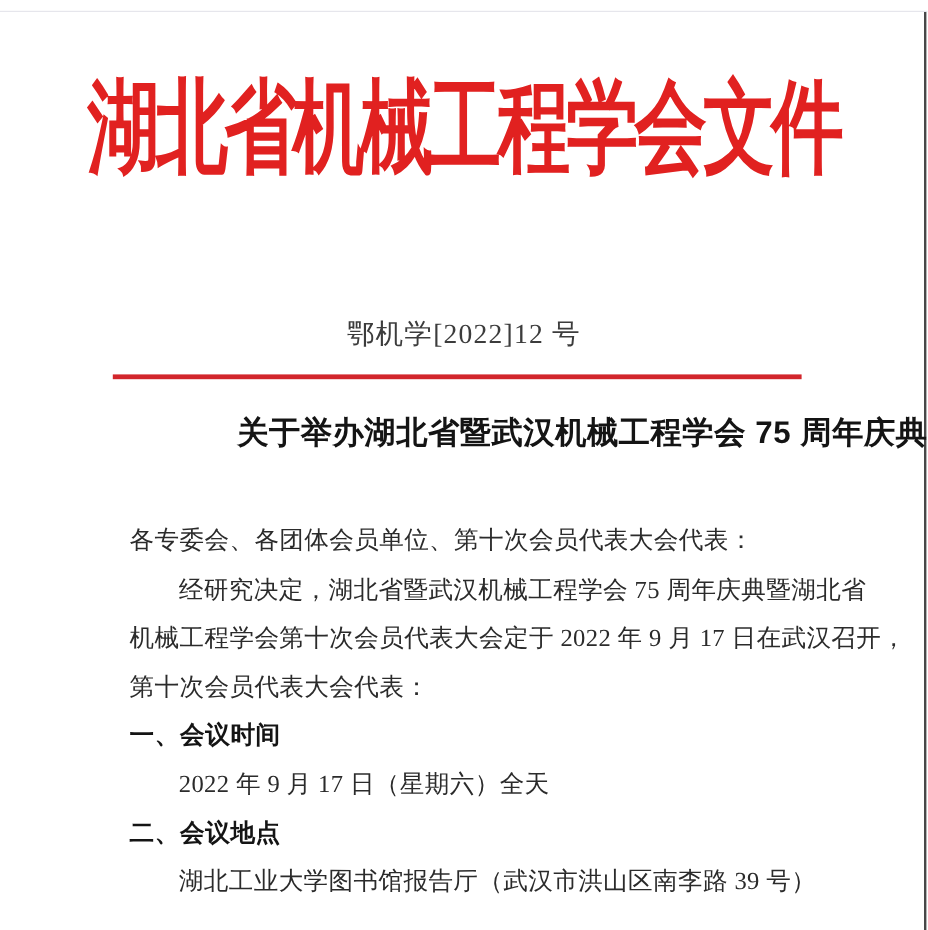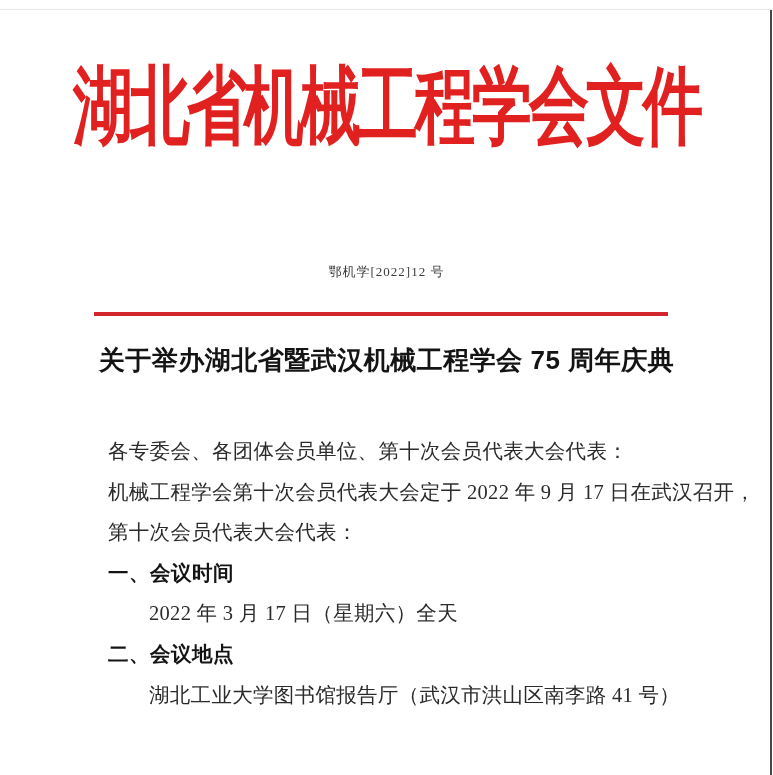--- a/index.html
+++ b/index.html
@@ -33,31 +33,31 @@
     font-size:60px;
     letter-spacing:-3px;
     color:var(--red-letterhead);
     transform:scaleY(1.42);
     transform-origin:top center;
     white-space:nowrap;
   }
   .doc-number{
     position:absolute;top:263px;left:0;width:100%;
     text-align:center;
-    font-size:13px;
+    font-size:23px;
     letter-spacing:1px;
     color:#3c3c3c;
   }
   .red-rule{
     position:absolute;top:312px;left:94px;width:574px;height:4px;
     background:var(--red-rule);
   }
   .notice-title{
     position:absolute;top:339px;left:0;width:100%;
-    text-align:center;
+    text-align:right;
     font-family:"Liberation Sans","DejaVu Sans",sans-serif;
     font-weight:700;
     font-size:26px;
     line-height:43px;
     color:var(--ink-strong);
     letter-spacing:0.5px;
   }
   .doc-body{
     position:absolute;top:431px;left:108px;width:598px;
     font-size:20.5px;
@@ -86,19 +86,20 @@
 <div class="doc-number">鄂机学[2022]12 号</div>
 
 <div class="red-rule"></div>
 
 <div class="notice-title">
   <span class="line">关于举办湖北省暨武汉机械工程学会 75 周年庆典</span>
 </div>
 
 <div class="doc-body">
   <span class="line">各专委会、各团体会员单位、第十次会员代表大会代表：</span>
+  <span class="line indent">经研究决定，湖北省暨武汉机械工程学会 75 周年庆典暨湖北省</span>
   <span class="line">机械工程学会第十次会员代表大会定于 2022 年 9 月 17 日在武汉召开，</span>
   <span class="line">第十次会员代表大会代表：</span>
   <span class="line section-heading">一、会议时间</span>
-  <span class="line indent">2022 年 3 月 17 日（星期六）全天</span>
+  <span class="line indent">2022 年 9 月 17 日（星期六）全天</span>
   <span class="line section-heading">二、会议地点</span>
-  <span class="line indent">湖北工业大学图书馆报告厅（武汉市洪山区南李路 41 号）</span>
+  <span class="line indent">湖北工业大学图书馆报告厅（武汉市洪山区南李路 39 号）</span>
 </div>
 
 </body></html>

